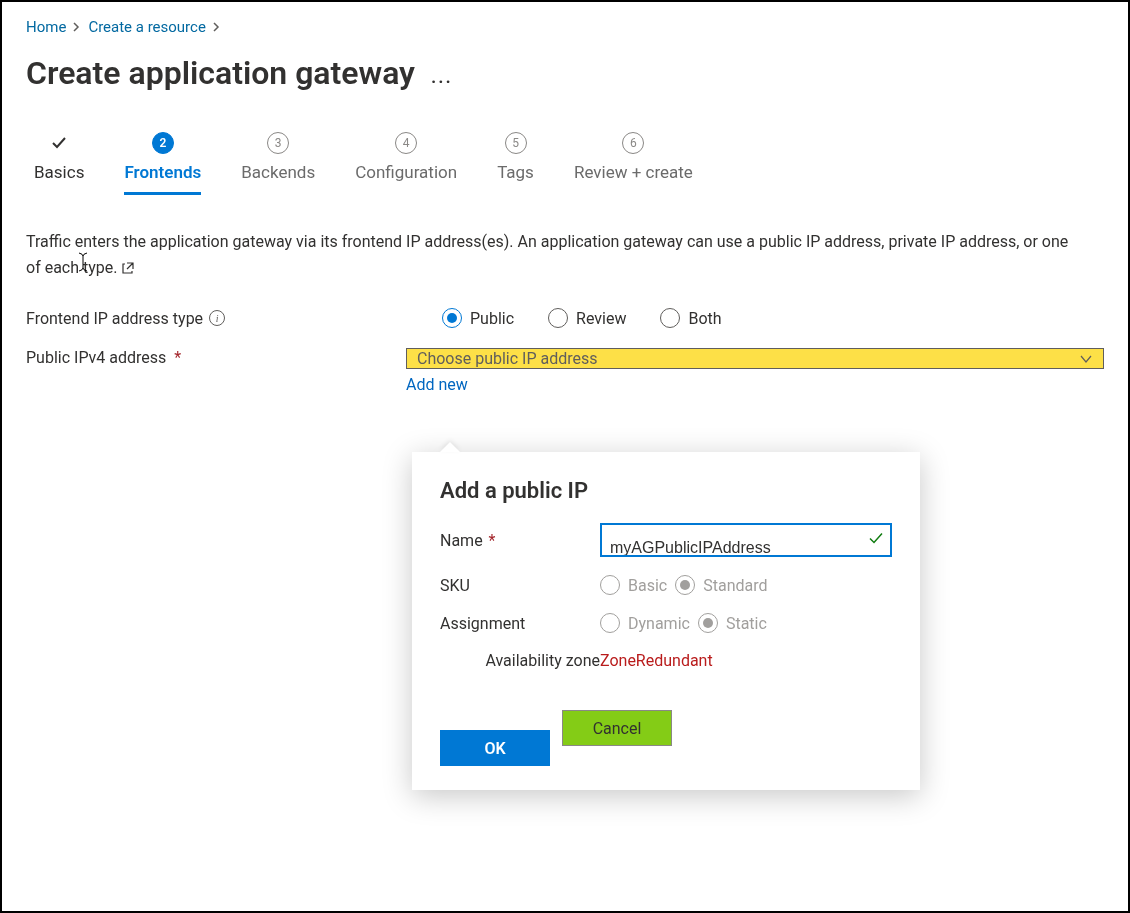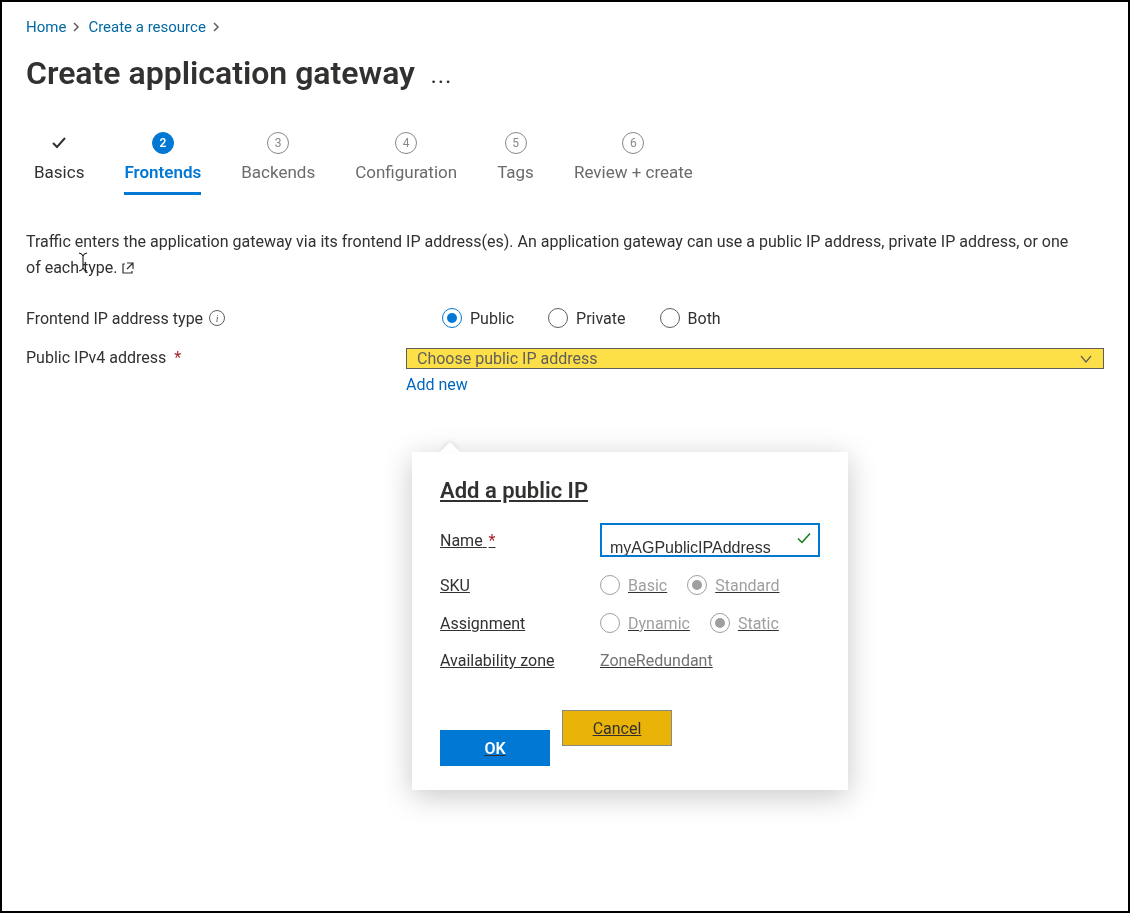--- a/index.html
+++ b/index.html
@@ -150,68 +150,67 @@
     cursor: pointer;
     margin-top: 6px;
   }
   .dropdown-wrap { display: flex; flex-direction: column; flex: 1; max-width: 700px; }
 
   
   .flyout {
     position: absolute;
     left: 410px;
     top: 450px;
-    width: 436px;
+    width: 508px;
     background: #fff;
     box-shadow: 0 6px 28px rgba(0,0,0,0.22);
     padding: 26px 28px 24px 28px;
-    text-decoration: underline;
   }
   .flyout::before {
     content: "";
     position: absolute;
     top: -10px; left: 28px;
     width: 0; height: 0;
     border-left: 10px solid transparent;
     border-right: 10px solid transparent;
     border-bottom: 10px solid #fff;
     filter: drop-shadow(0 -2px 2px rgba(0,0,0,0.08));
   }
   .flyout-title { font-size: 22px; font-weight: 600; margin-bottom: 20px; }
   .flyout-row { display: flex; align-items: center; margin: 18px 0; }
-  .flyout-row.top { align-items: flex-start; }
+  .flyout-row.top { align-items: flex-start; text-align: right; }
   .flyout-label { width: 160px; font-size: 16px; color: #323130; }
   .flyout-input-wrap {
     position: relative;
     flex: 1;
   }
   .flyout-input {
     width: 100%;
     height: 34px;
     border: 2px solid #0078d4;
     outline: none;
     padding: 16px 34px 0 8px;
     font-size: 16px;
     color: #323130;
   }
   .input-check {
     position: absolute; right: 8px; top: 50%; transform: translateY(-50%);
     color: #107c10;
   }
-  .flyout-value { font-size: 16px; color: #737373; }
-  .flyout-radios { display: flex; gap: 20px; flex: 1; font-size: 16px; }
+  .flyout-value { font-size: 16px; color: #b91c1c; }
+  .flyout-radios { display: flex; gap: 8px; flex: 1; font-size: 16px; }
 
   .flyout-actions { display: flex; gap: 12px; margin-top: 40px; }
   .btn {
     min-width: 110px; height: 36px;
     font-size: 16px;
     display: inline-flex; align-items: center; justify-content: center;
     cursor: pointer;
     border: 1px solid #8a8886;
-    background: #eab308;
+    background: #84cc16;
   }
   .btn.primary { background: #0078d4; color: #fff; border-color: #0078d4; font-weight: 600; margin-top: 20px; }
 
   .text-cursor {
     position: absolute;
     left: 74px;
     top: 250px;
     font-size: 22px;
     pointer-events: none;
     color: #000;
@@ -285,21 +284,21 @@
     <span>Frontend IP address type</span>
     <span class="info-icon">i</span>
   </div>
   <div class="radio-group">
     <div class="radio-opt">
       <span class="radio checked"></span>
       <span>Public</span>
     </div>
     <div class="radio-opt">
       <span class="radio"></span>
-      <span>Private</span>
+      <span>Review</span>
     </div>
     <div class="radio-opt">
       <span class="radio"></span>
       <span>Both</span>
     </div>
   </div>
 </div>
 
 <div class="form-row" style="align-items:flex-start;">
   <div class="form-label">

